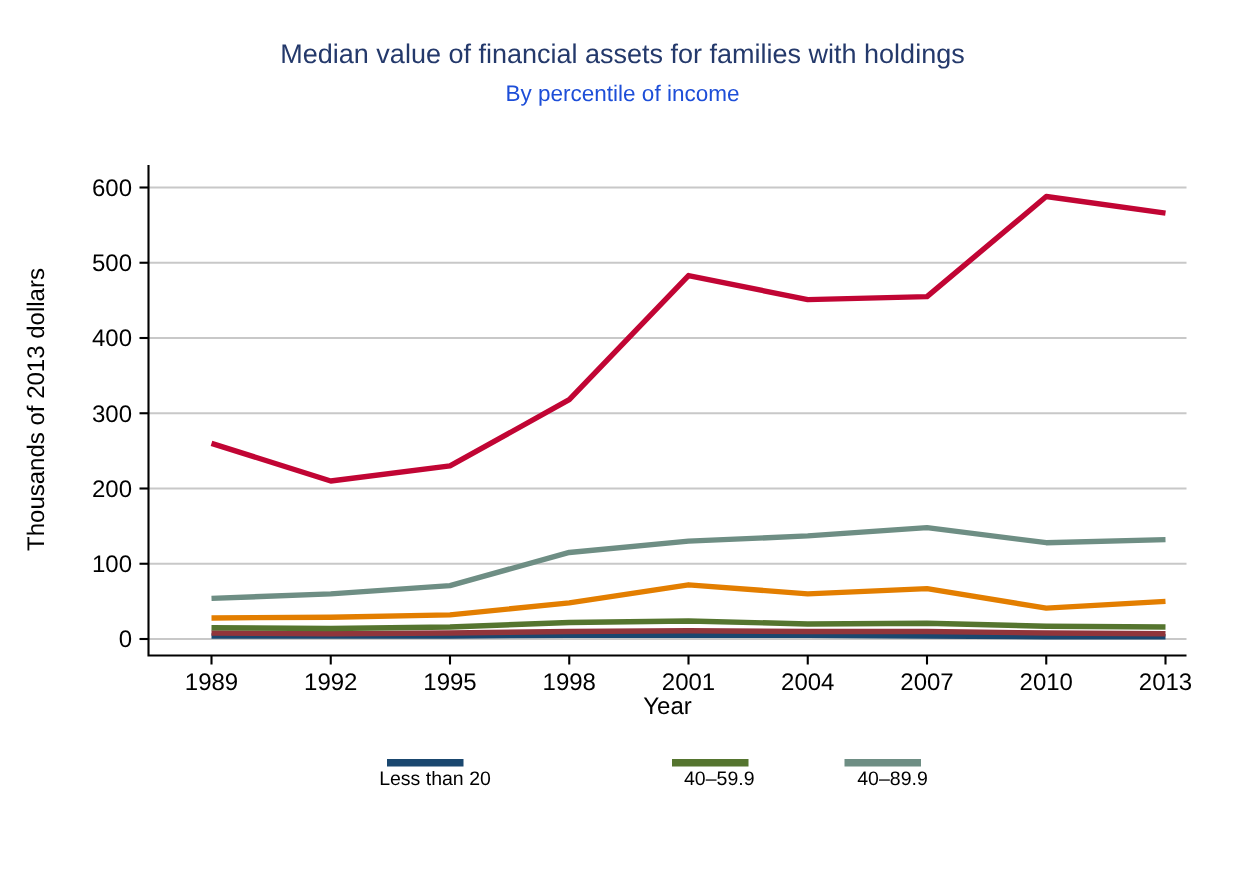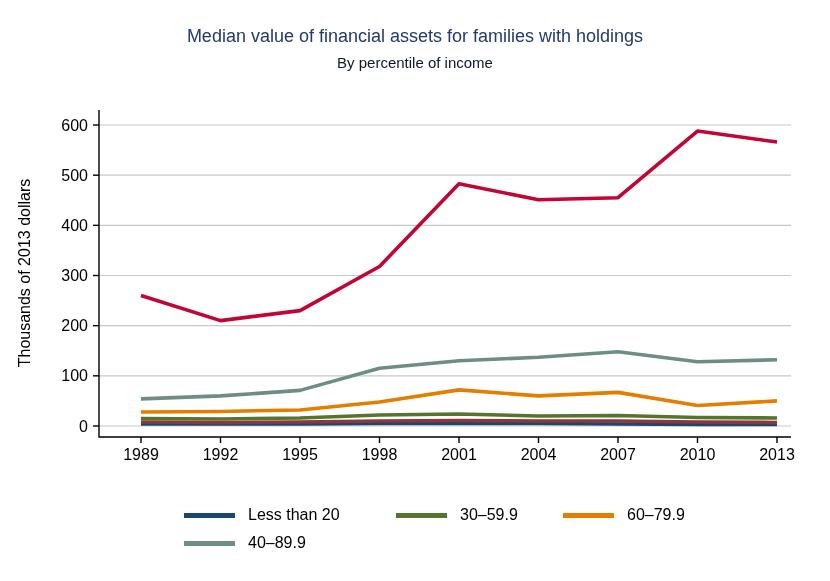--- a/index.html
+++ b/index.html
@@ -6,38 +6,38 @@
   .chart{
     position:relative;width:830px;height:581px;background:#ffffff;
     font-family:"Liberation Sans",sans-serif;color:#000;overflow:hidden;
   }
   .title{
     position:absolute;top:26px;left:0;width:100%;text-align:center;
     font-size:18px;color:#24396b;
   }
   .subtitle{
     position:absolute;top:54px;left:0;width:100%;text-align:center;
-    font-size:15px;color:#0f172a;
+    font-size:15px;color:#1d4ed8;
   }
   .ylabel{
     position:absolute;left:25px;top:273px;
     transform:translate(-50%,-50%) rotate(-90deg);
     font-size:16px;white-space:nowrap;
   }
   .xlabel{
     position:absolute;top:463px;left:99px;width:692px;text-align:center;
     font-size:16px;
   }
   svg.plot{position:absolute;left:0;top:0;}
   svg.plot text{font-family:"Liberation Sans",sans-serif;font-size:16px;fill:#000;}
   .legend{
     position:absolute;left:184px;top:506px;
     display:grid;grid-template-columns:212px 167px auto;row-gap:10px;
   }
-  .legend-item{display:flex;align-items:center;font-size:16px;}
+  .legend-item{display:flex;align-items:center;font-size:13px;flex-direction:column;}
   .legend-key{width:51px;height:5px;margin-right:13px;flex:none;}
 </style>
 </head>
 <body>
 
 <div class="chart">
   <div class="title" style="color: rgb(36, 57, 107);">Median value of financial assets for families with holdings</div>
   <div class="subtitle">By percentile of income</div>
   <div class="ylabel">Thousands of 2013 dollars</div>
   <svg class="plot" width="830" height="581" viewBox="0 0 830 581">
@@ -87,31 +87,28 @@
         <line x1="777" x2="777" y1="437" y2="443" stroke="#000000" stroke-width="1.4"></line>
         <text x="777" y="460" text-anchor="middle">2013</text>
       </g>
       <polyline points="141,423.99333333333334 220.5,423.99333333333334 300,423.99333333333334 379.5,423.4916666666667 459,423.4916666666667 538.5,423.4916666666667 618,423.99333333333334 697.5,424.495 777,424.495" fill="none" stroke="#1a476f" stroke-width="3.6" stroke-linejoin="round"></polyline>
       <polyline points="141,421.9866666666667 220.5,422.48833333333334 300,421.9866666666667 379.5,420.98333333333335 459,420.4816666666667 538.5,420.98333333333335 618,420.98333333333335 697.5,421.9866666666667 777,422.48833333333334" fill="none" stroke="#90353b" stroke-width="3.6" stroke-linejoin="round"></polyline>
       <polyline points="141,418.475 220.5,418.9766666666667 300,417.97333333333336 379.5,414.9633333333333 459,413.96 538.5,415.96666666666664 618,415.465 697.5,417.4716666666667 777,417.97333333333336" fill="none" stroke="#55752f" stroke-width="3.6" stroke-linejoin="round"></polyline>
       <polyline points="141,411.9533333333333 220.5,411.45166666666665 300,409.94666666666666 379.5,401.92 459,389.88 538.5,395.9 618,392.3883333333333 697.5,405.4316666666667 777,400.9166666666667" fill="none" stroke="#e37e00" stroke-width="3.6" stroke-linejoin="round"></polyline>
       <polyline points="141,398.91 220.5,395.9 300,390.38166666666666 379.5,368.30833333333334 459,360.7833333333333 538.5,357.27166666666665 618,351.75333333333333 697.5,361.78666666666663 777,359.78" fill="none" stroke="#6e8e84" stroke-width="3.6" stroke-linejoin="round"></polyline>
       <polyline points="141,295.56666666666666 220.5,320.65 300,310.6166666666667 379.5,266.47 459,183.695 538.5,199.74833333333333 618,197.74166666666667 697.5,131.01999999999998 777,142.05666666666667" fill="none" stroke="#c10534" stroke-width="3.6" stroke-linejoin="round"></polyline>
     </svg>
+  <div class="xlabel">Year</div>
   <div class="legend">
       <div class="legend-item">
         <span class="legend-key" style="background: rgb(26, 71, 111);"></span>
         <span>Less than 20</span>
       </div>
       <div class="legend-item">
         <span class="legend-key" style="background: rgb(85, 117, 47);"></span>
-        <span>30–59.9</span>
-      </div>
-      <div class="legend-item">
-        <span class="legend-key" style="background: rgb(227, 126, 0);"></span>
-        <span>60–79.9</span>
+        <span>40–59.9</span>
       </div>
       <div class="legend-item">
         <span class="legend-key" style="background: rgb(110, 142, 132);"></span>
         <span>40–89.9</span>
       </div>
     </div>
 </div>
 
 </body></html>

